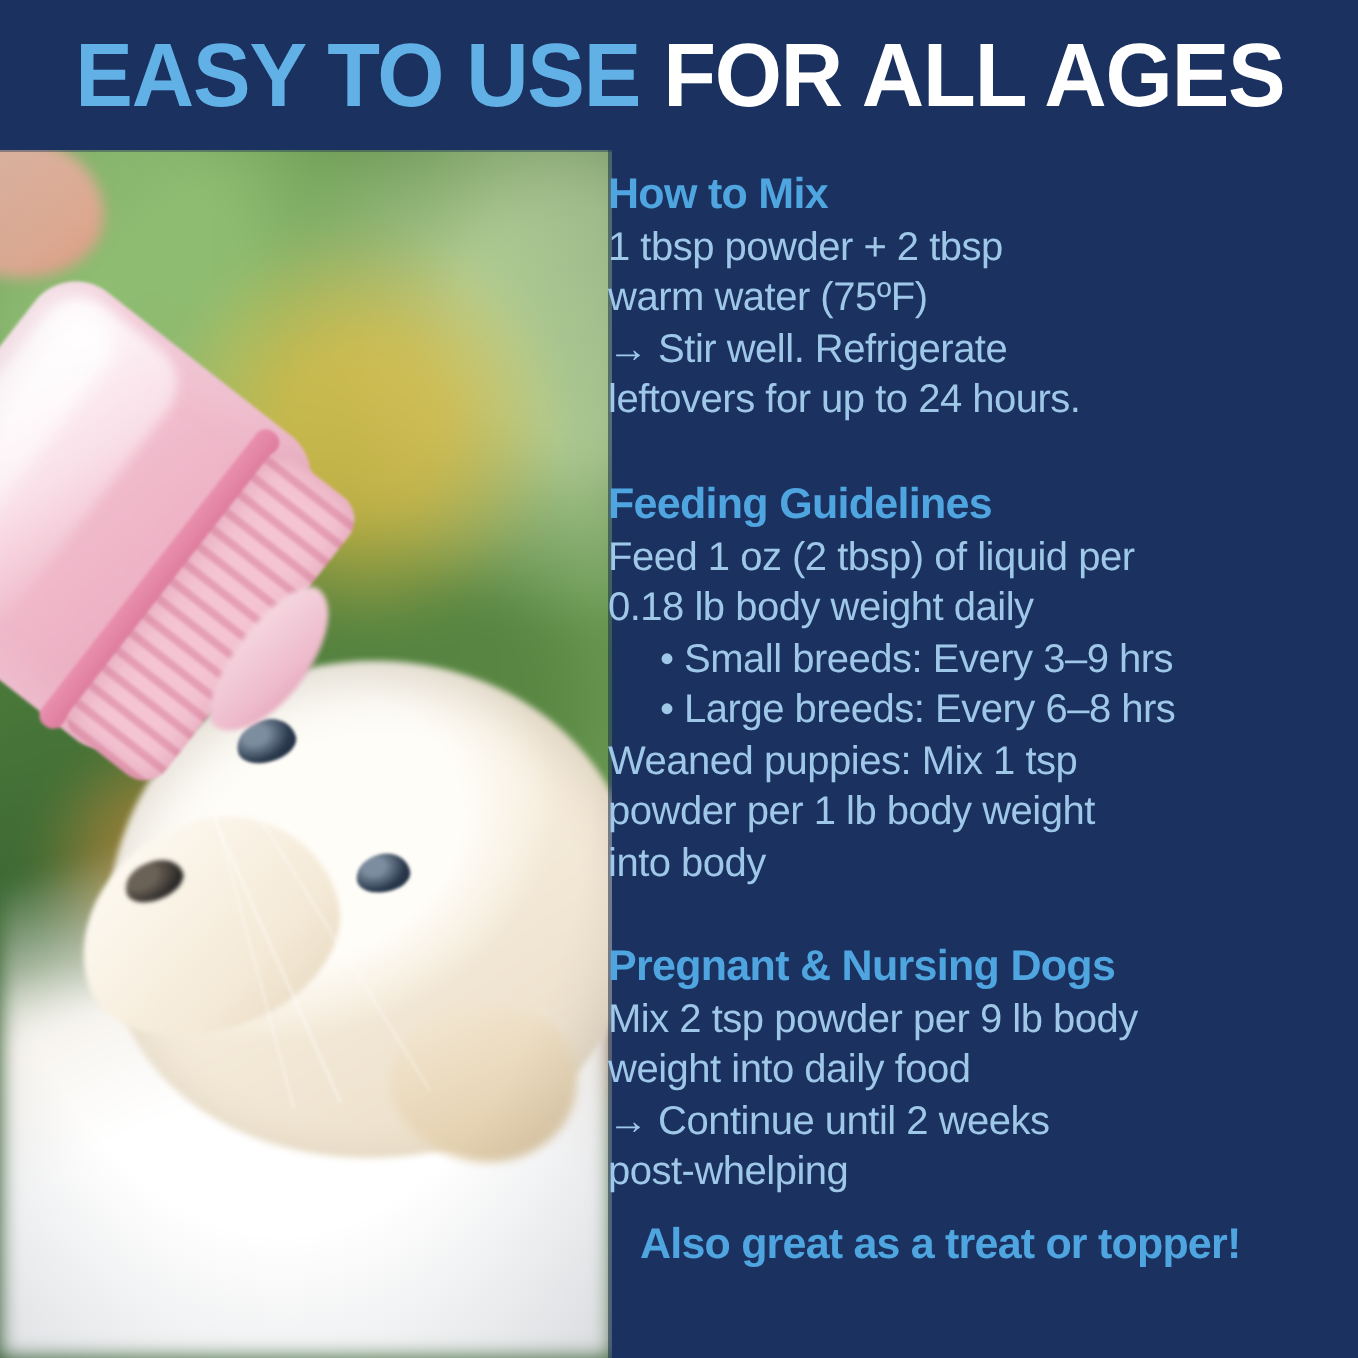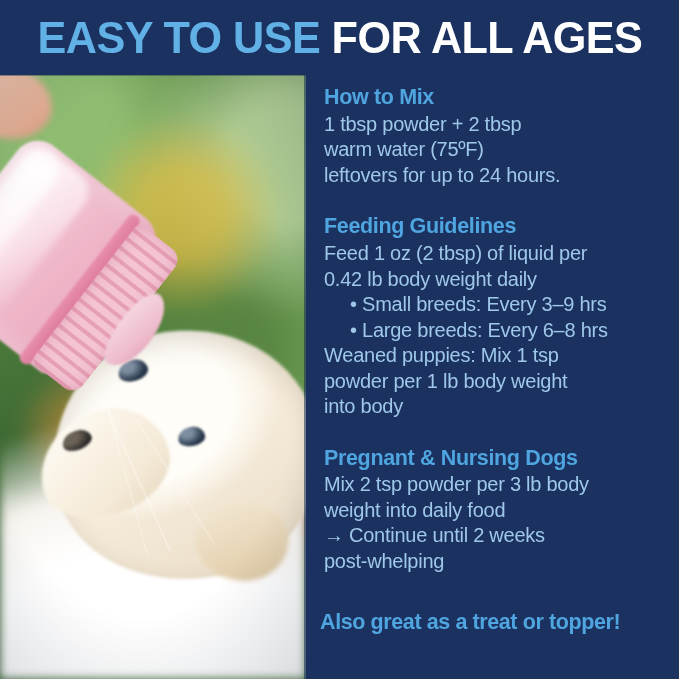--- a/index.html
+++ b/index.html
@@ -204,21 +204,21 @@
   .photo-vignette {
     background: radial-gradient(ellipse 92% 78% at 46% 46%, rgba(0,0,0,0) 56%, rgba(10,24,46,0.2) 100%);
   }
   .photo-edge {
     box-shadow: inset -2px 0 0 rgba(20,44,84,0.55), inset 0 1px 0 rgba(20,44,84,0.4);
   }
 
   
   .content {
     position: absolute;
-    left: 324px; top: 85px;
+    left: 304px; top: 85px;
     width: 352px;
   }
   .sect-head {
     color: #4fa5df;
     font-size: 21.5px;
     font-weight: 700;
     letter-spacing: -0.35px;
     line-height: 1.2;
     margin: 0 0 1px 0;
   }
@@ -278,45 +278,46 @@
     <div class="photo-layer photo-edge"></div>
   </div>
 
   <div class="content">
 
     <div>
       <p class="sect-head">How to Mix</p>
       <p class="sect-body">
         <span class="ln">1 tbsp powder + 2 tbsp</span>
         <span class="ln">warm water (75ºF)</span>
+        <span class="ln"> → Stir well. Refrigerate</span>
         <span class="ln">leftovers for up to 24 hours.</span>
       </p>
     </div>
 
     <div class="gap-block"></div>
 
     <div>
       <p class="sect-head">Feeding Guidelines</p>
       <p class="sect-body">
         <span class="ln">Feed 1 oz (2 tbsp) of liquid per</span>
-        <span class="ln">0.42 lb body weight daily</span>
+        <span class="ln">0.18 lb body weight daily</span>
         <span class="ln bullet">• Small breeds: Every 3–9 hrs</span>
         <span class="ln bullet">• Large breeds: Every 6–8 hrs</span>
         <span class="ln">Weaned puppies: Mix 1 tsp</span>
         <span class="ln">powder per 1 lb body weight</span>
         <span class="ln">into body</span>
       </p>
     </div>
 
     <div class="gap-block"></div>
 
     <div>
       <p class="sect-head">Pregnant &amp; Nursing Dogs</p>
       <p class="sect-body">
-        <span class="ln">Mix 2 tsp powder per 3 lb body</span>
+        <span class="ln">Mix 2 tsp powder per 9 lb body</span>
         <span class="ln">weight into daily food</span>
         <span class="ln"> → Continue until 2 weeks</span>
         <span class="ln">post-whelping</span>
       </p>
     </div>
   </div>
 
   <div class="tagline-wrap">
     <p class="tagline">Also great as a treat or topper!</p>
   </div>

